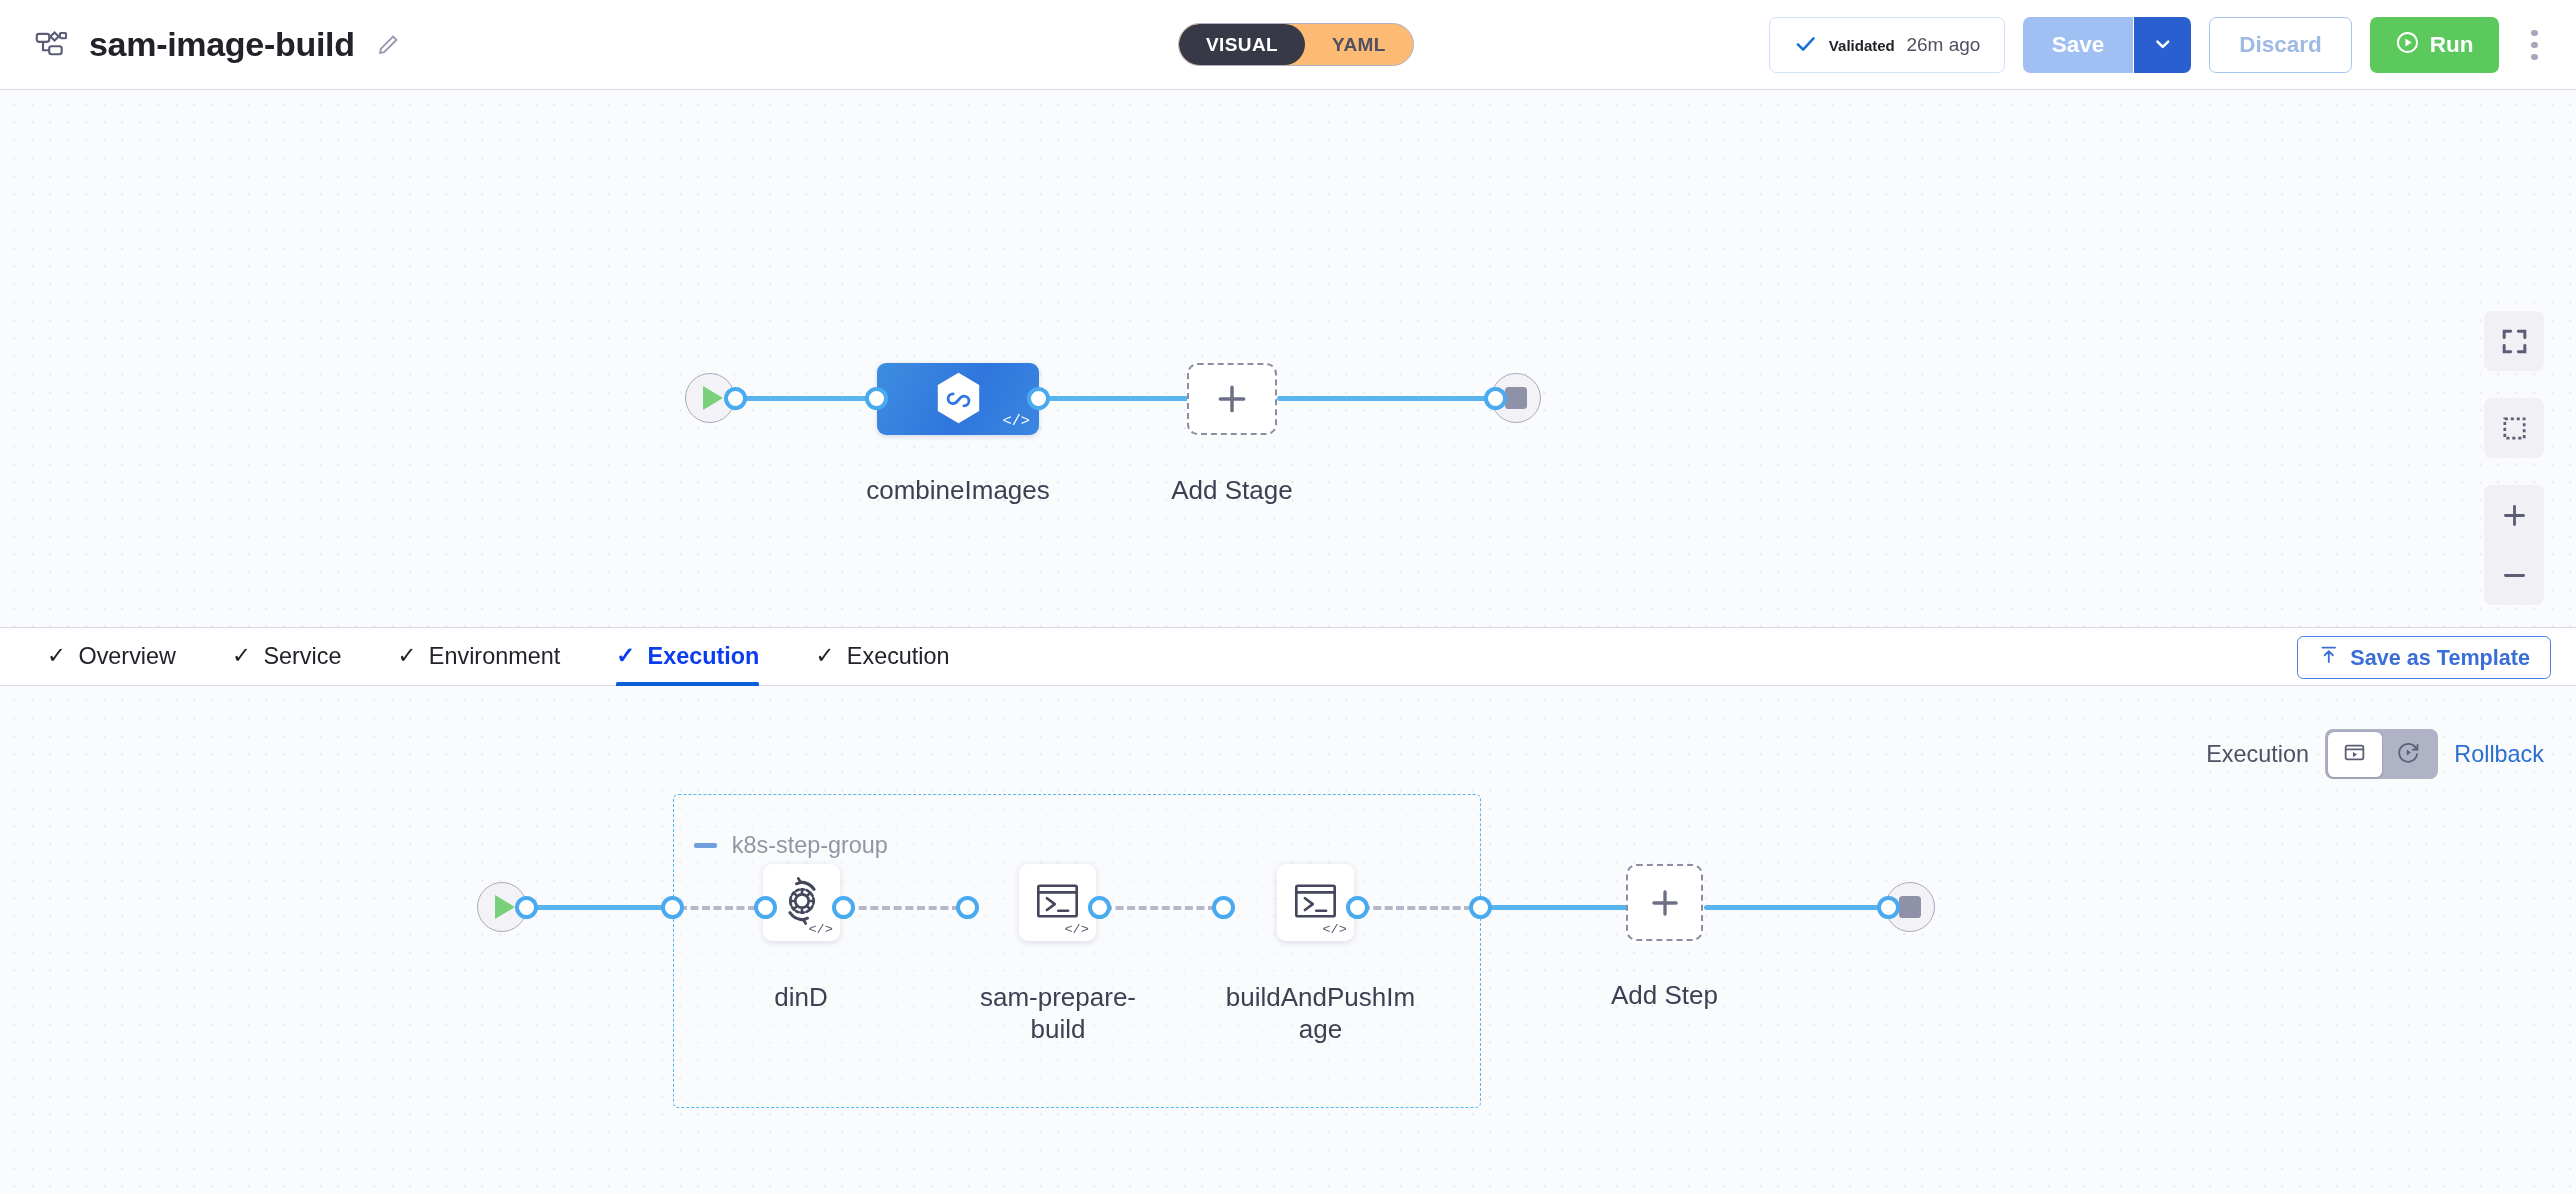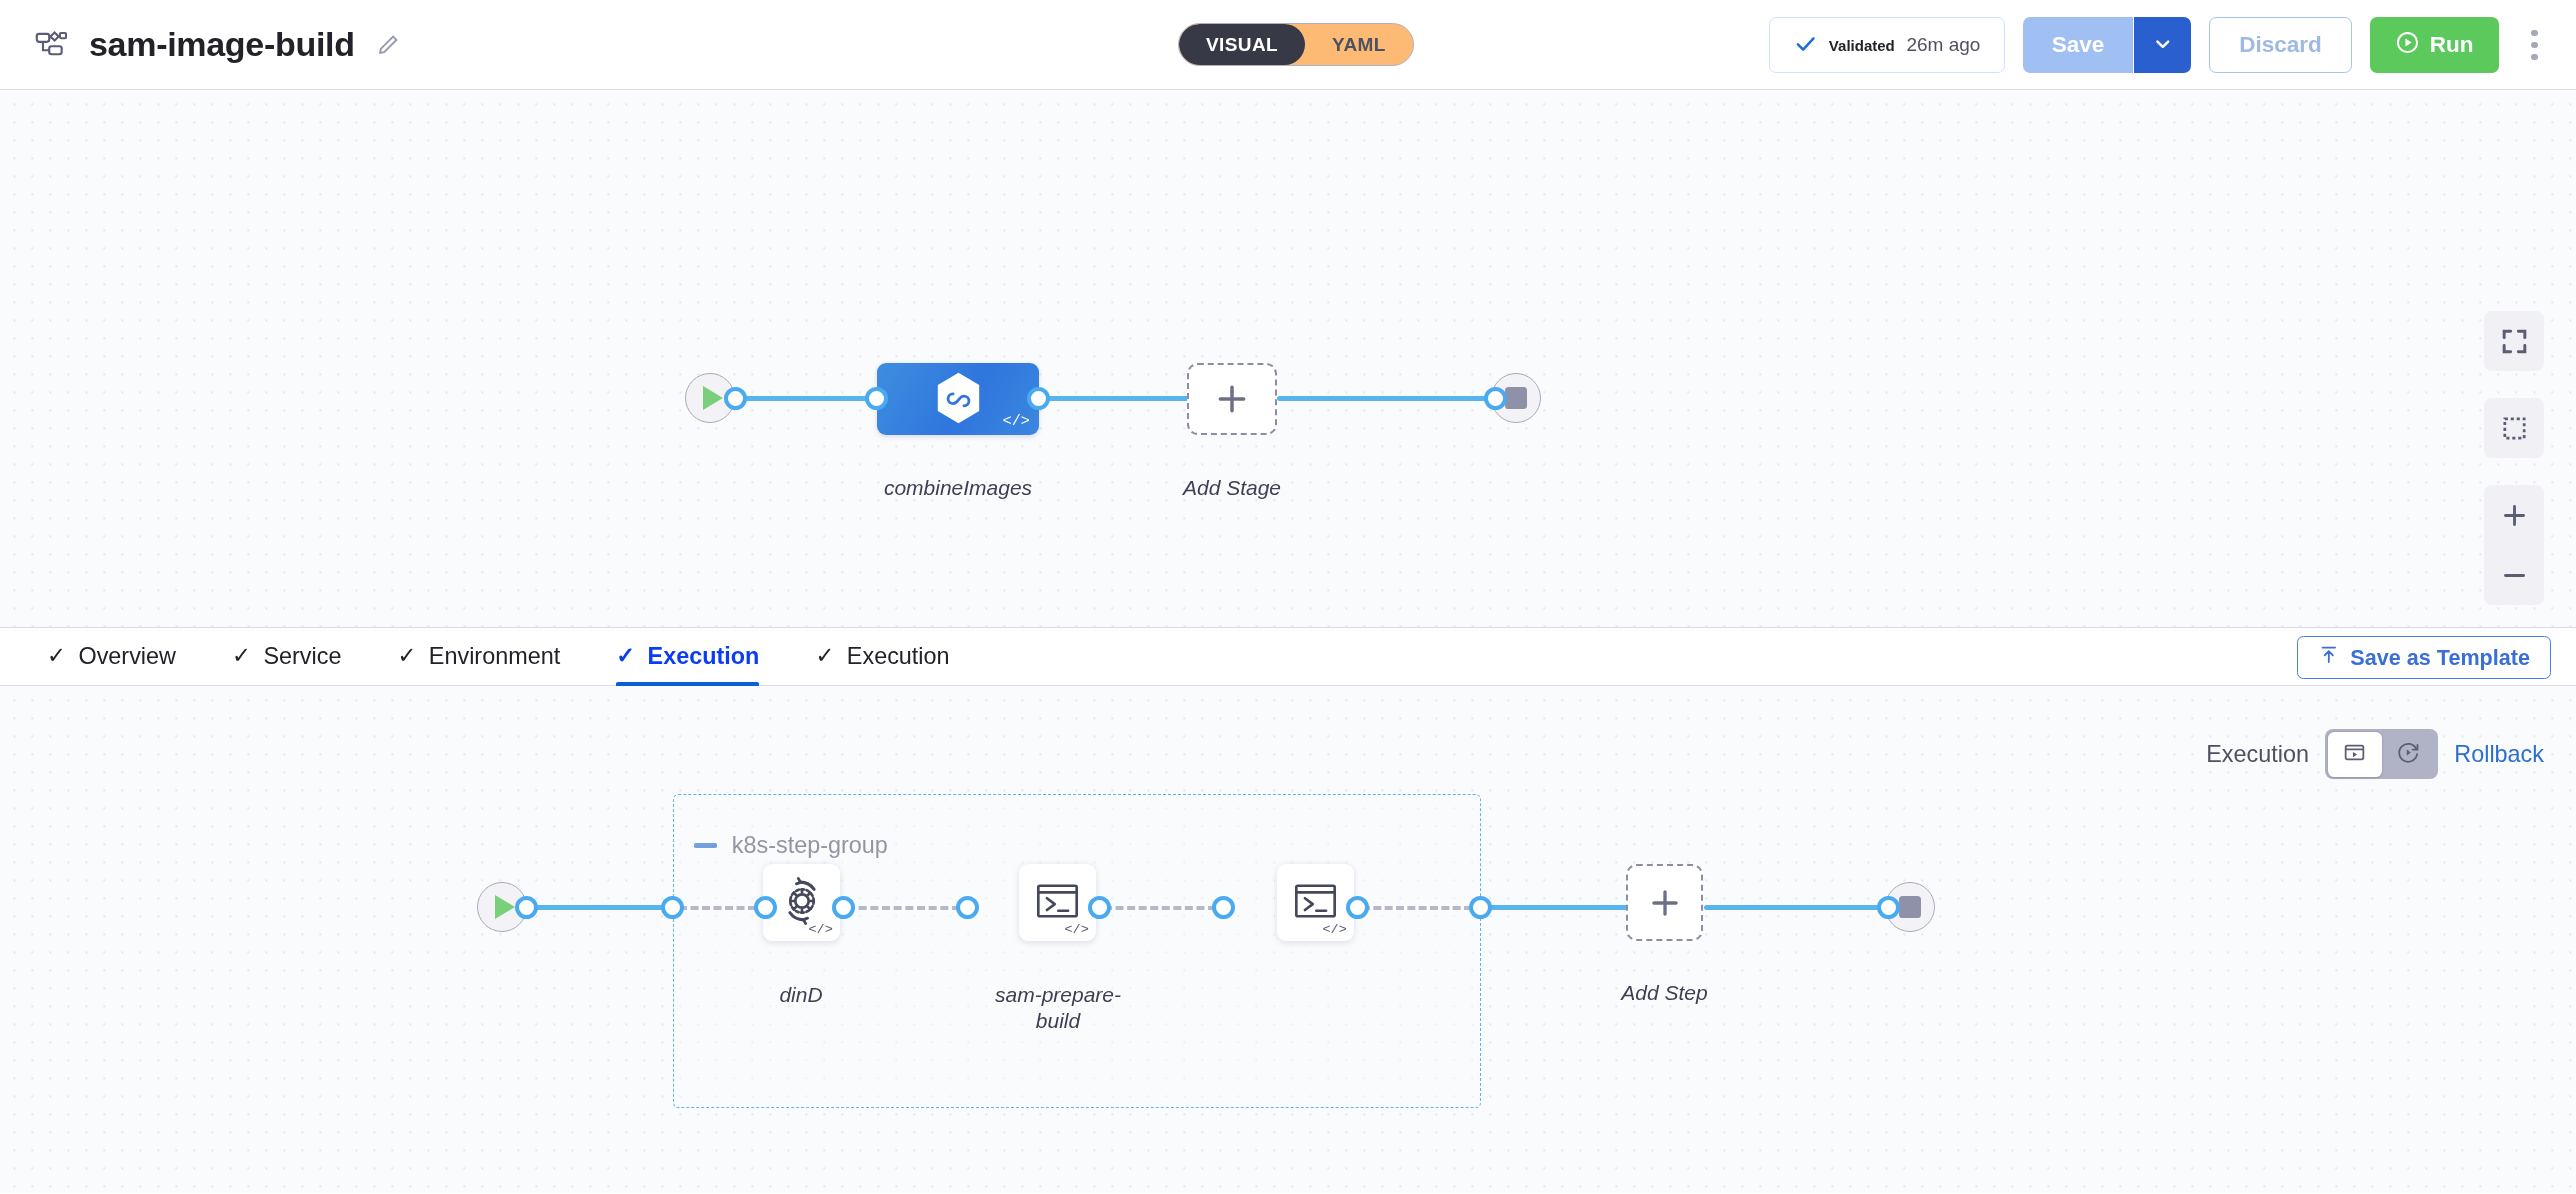--- a/index.html
+++ b/index.html
@@ -207,25 +207,24 @@
     border: 2.7px dashed #8b8da3;
     border-radius: 10.8px;
     background: #ffffff;
     display: flex; align-items: center; justify-content: center;
     z-index: 4; cursor: pointer;
     color: #6d6f85;
   }
   .node-label {
     position: absolute;
     text-align: center;
-    font-size: 21px;
+    font-size: 26px;
     color: #3d3f52;
     line-height: 1.22;
     z-index: 3;
-    font-style: italic;
   }
 
   
   .step-group {
     position: absolute;
     border: 1.8px dashed #56b6ef;
     border-radius: 5.4px;
     background: rgba(250,251,253,0.35);
     z-index: 1;
   }
@@ -522,20 +521,24 @@
       <svg width="47" height="40" viewBox="0 0 24 20" fill="none" stroke="#45475c" stroke-width="1.35" stroke-linecap="round" stroke-linejoin="round">
         <rect x="2.2" y="2.2" width="19.6" height="15.6" rx="0.8"></rect>
         <path d="M2.2 5.6 H21.8"></path>
         <path d="M6.6 8.6 L10.6 11.6 L6.6 14.6"></path>
         <path d="M12.4 15 H17.4"></path>
       </svg>
     </span>
     <span class="code-badge">&lt;/&gt;</span>
   </div>
   <div class="endpoint" style="left:1346px; top:210px;"></div>
+  <div class="node-label" style="left:1208px; top:296px; width:225px;">
+    <div>buildAndPushIm</div>
+    <div>age</div>
+  </div>
 
   <div class="link-dashed" style="left:1362px; top:220px; width:110px;"></div>
   <div class="endpoint" style="left:1469px; top:210px;"></div>
 
   <div class="link" style="left:1484px; top:219px; width:144px;"></div>
 
   <div class="add-node" style="left:1626px; top:178px; width:77px; height:77px;">
     <svg width="38" height="38" viewBox="0 0 24 24" stroke="#6d6f85" stroke-width="2.1" stroke-linecap="round">
       <path d="M12 5 V19 M5 12 H19"></path>
     </svg>

